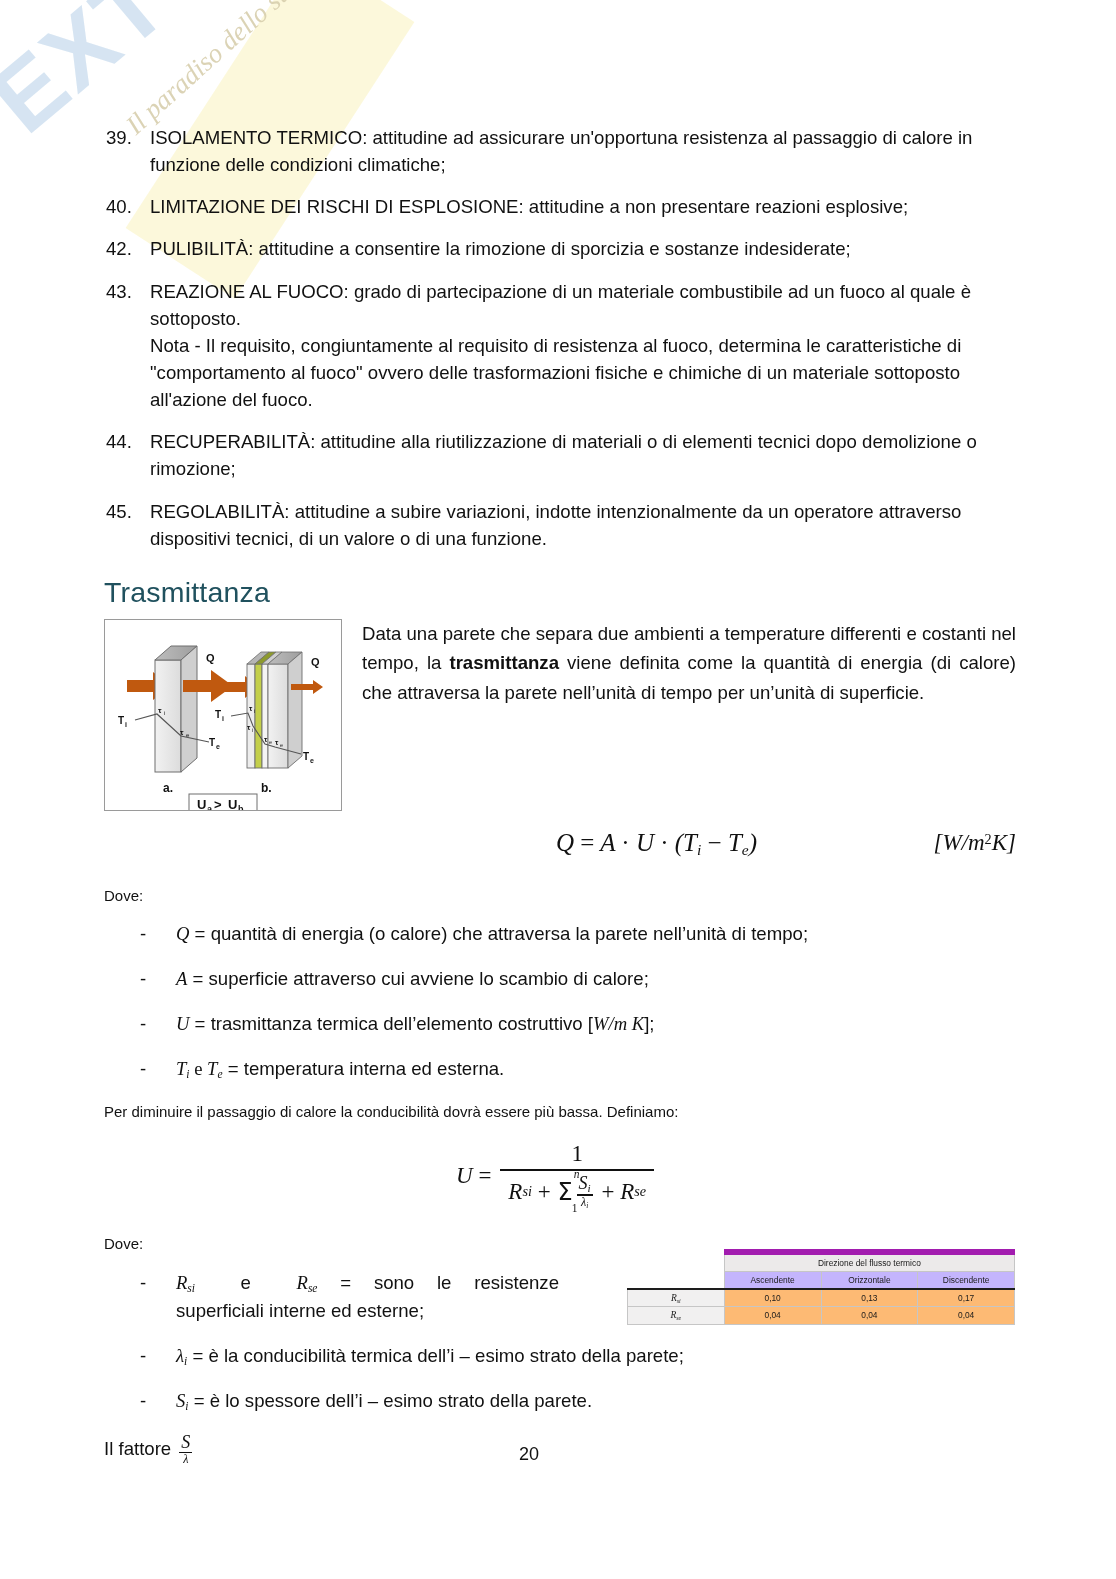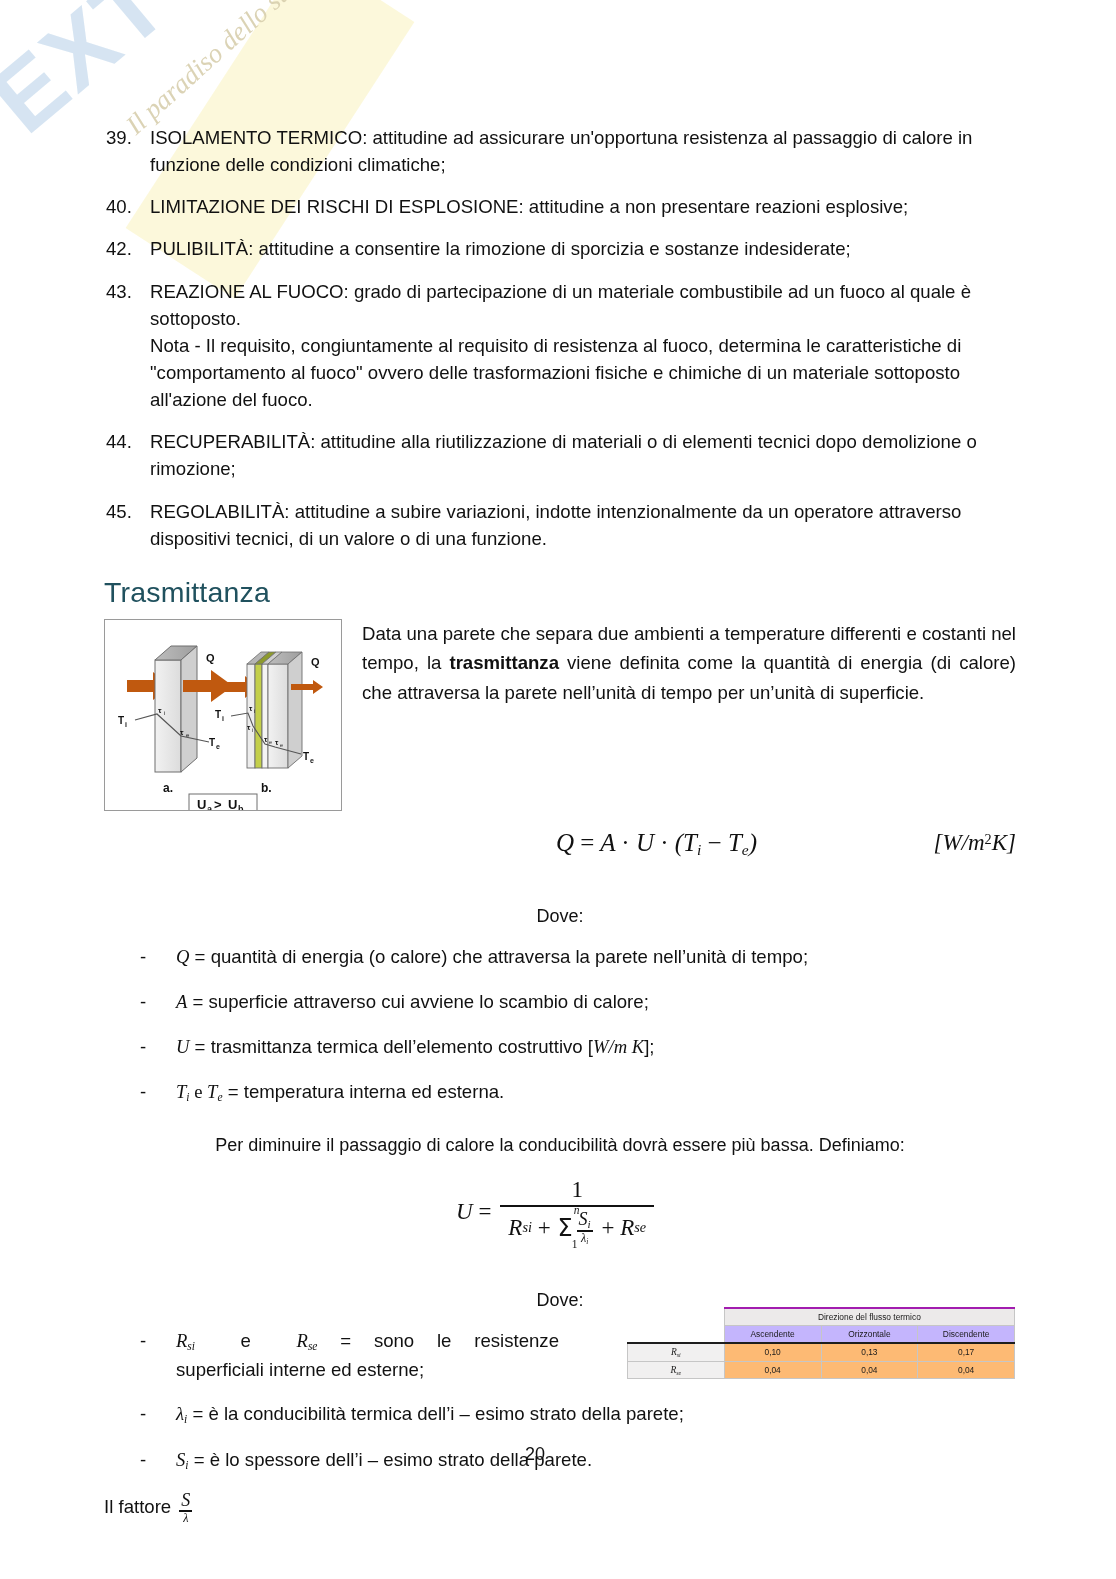--- a/index.html
+++ b/index.html
@@ -152,24 +152,24 @@
     font-size: 25px;
   }
   .eq-main .eq-unit {
     position: absolute;
     right: 0;
     top: 1px;
     font-size: 23px;
   }
 
   p.para {
-    font-size: 18px;
+    font-size: 15px;
     line-height: 1.5;
-    margin: 26px 0 0 0;
-    text-align: center;
+    margin: 8px 0 0 0;
+    text-align: left;
   }
 
   
   ul.dash-list {
     list-style: none;
     margin: 13px 0 0 0;
     padding: 0;
   }
   ul.dash-list > li {
     position: relative;
@@ -278,42 +278,42 @@
     text-align: center;
     font-weight: normal;
     padding: 3px 1px;
     background: #fdba74;
   }
   .res-table .corner-blank {
     border: none;
     background: transparent;
   }
   .res-table .hdr-top {
-    border-top: 2px solid #a21caf;
+    border-top: 6px solid #a21caf;
     background: #eceaea;
   }
   .res-table .hdr-sub { background: #c4b5fd; }
   .res-table tr.values-first td { border-top: 2px solid #1d1d1d; }
   .res-table .rowlabel {
     background: #f1f0f0;
     border-left: 1px solid #c6c6c6;
   }
   .res-table .rowlabel .mi { font-size: 9.5px; }
 
   
   .tail-para {
     font-size: 18.6px;
     line-height: 1.52;
     margin-top: 15px;
     text-align: justify;
   }
 
   .page-number {
     position: absolute;
-    left: 18px;
+    left: 12px;
     top: 1444px;
     width: 1034px;
     text-align: center;
     font-size: 18px;
     color: #111;
   }
 </style>
 </head>
 <body>
 

